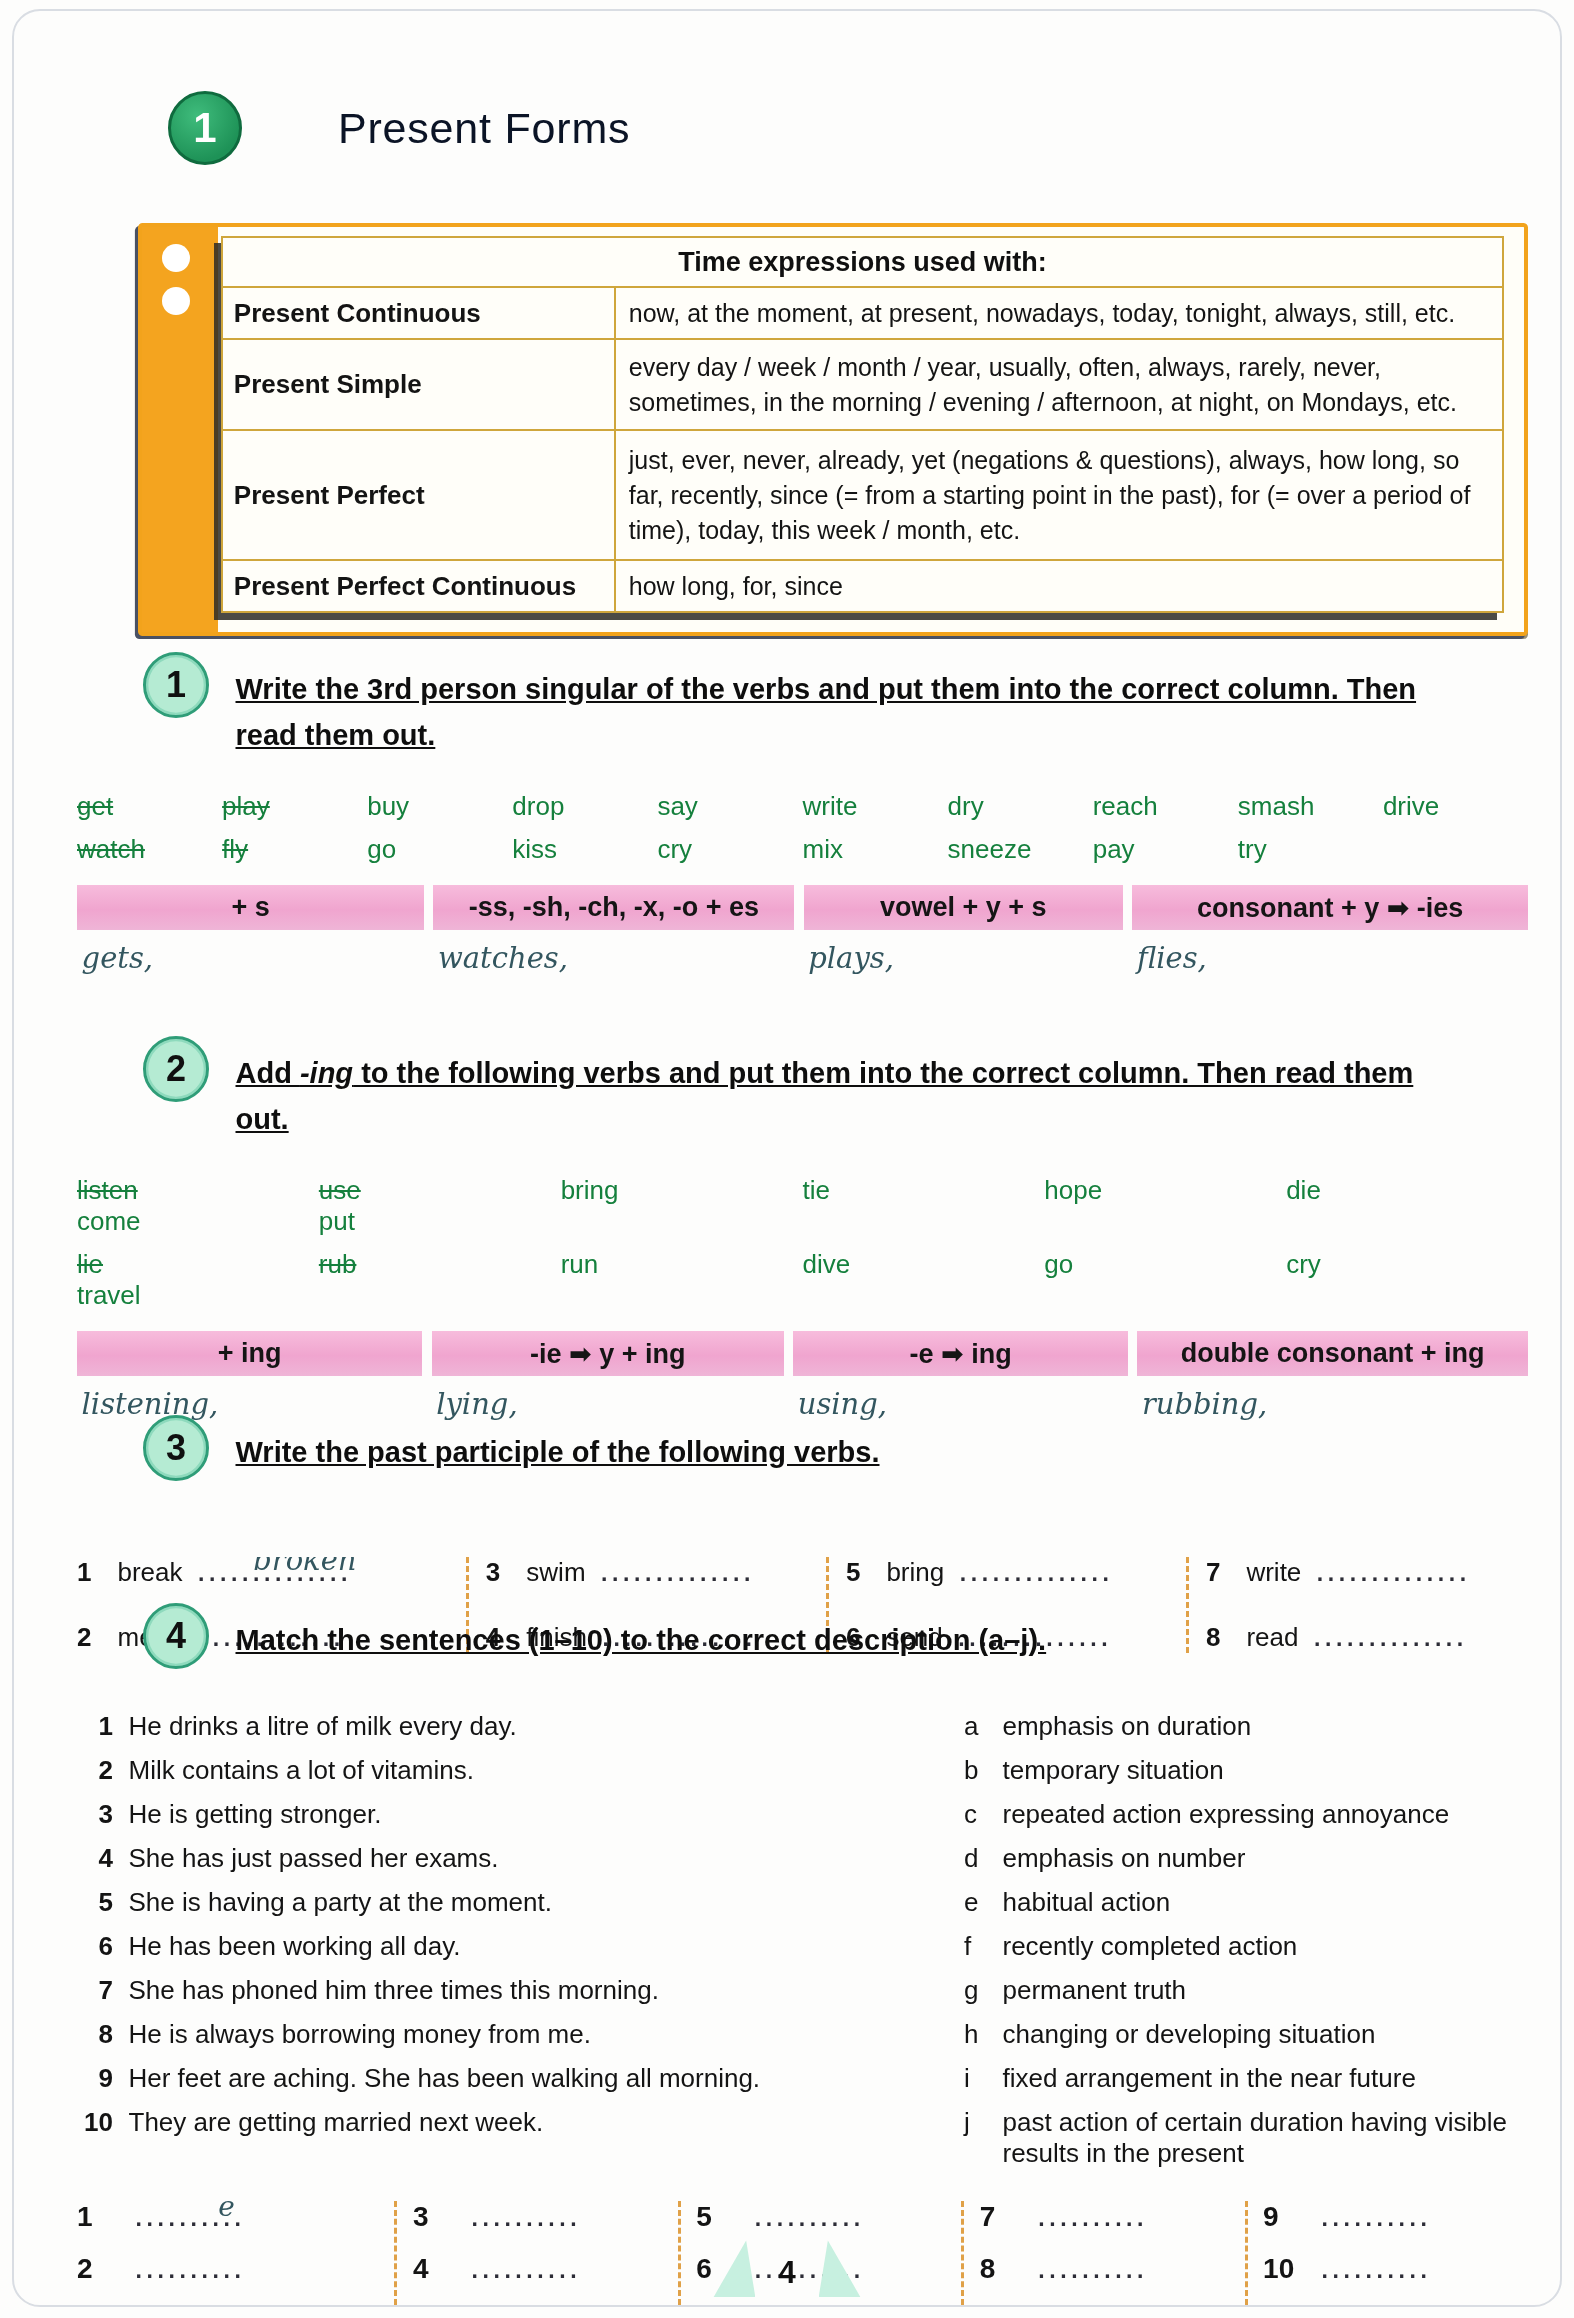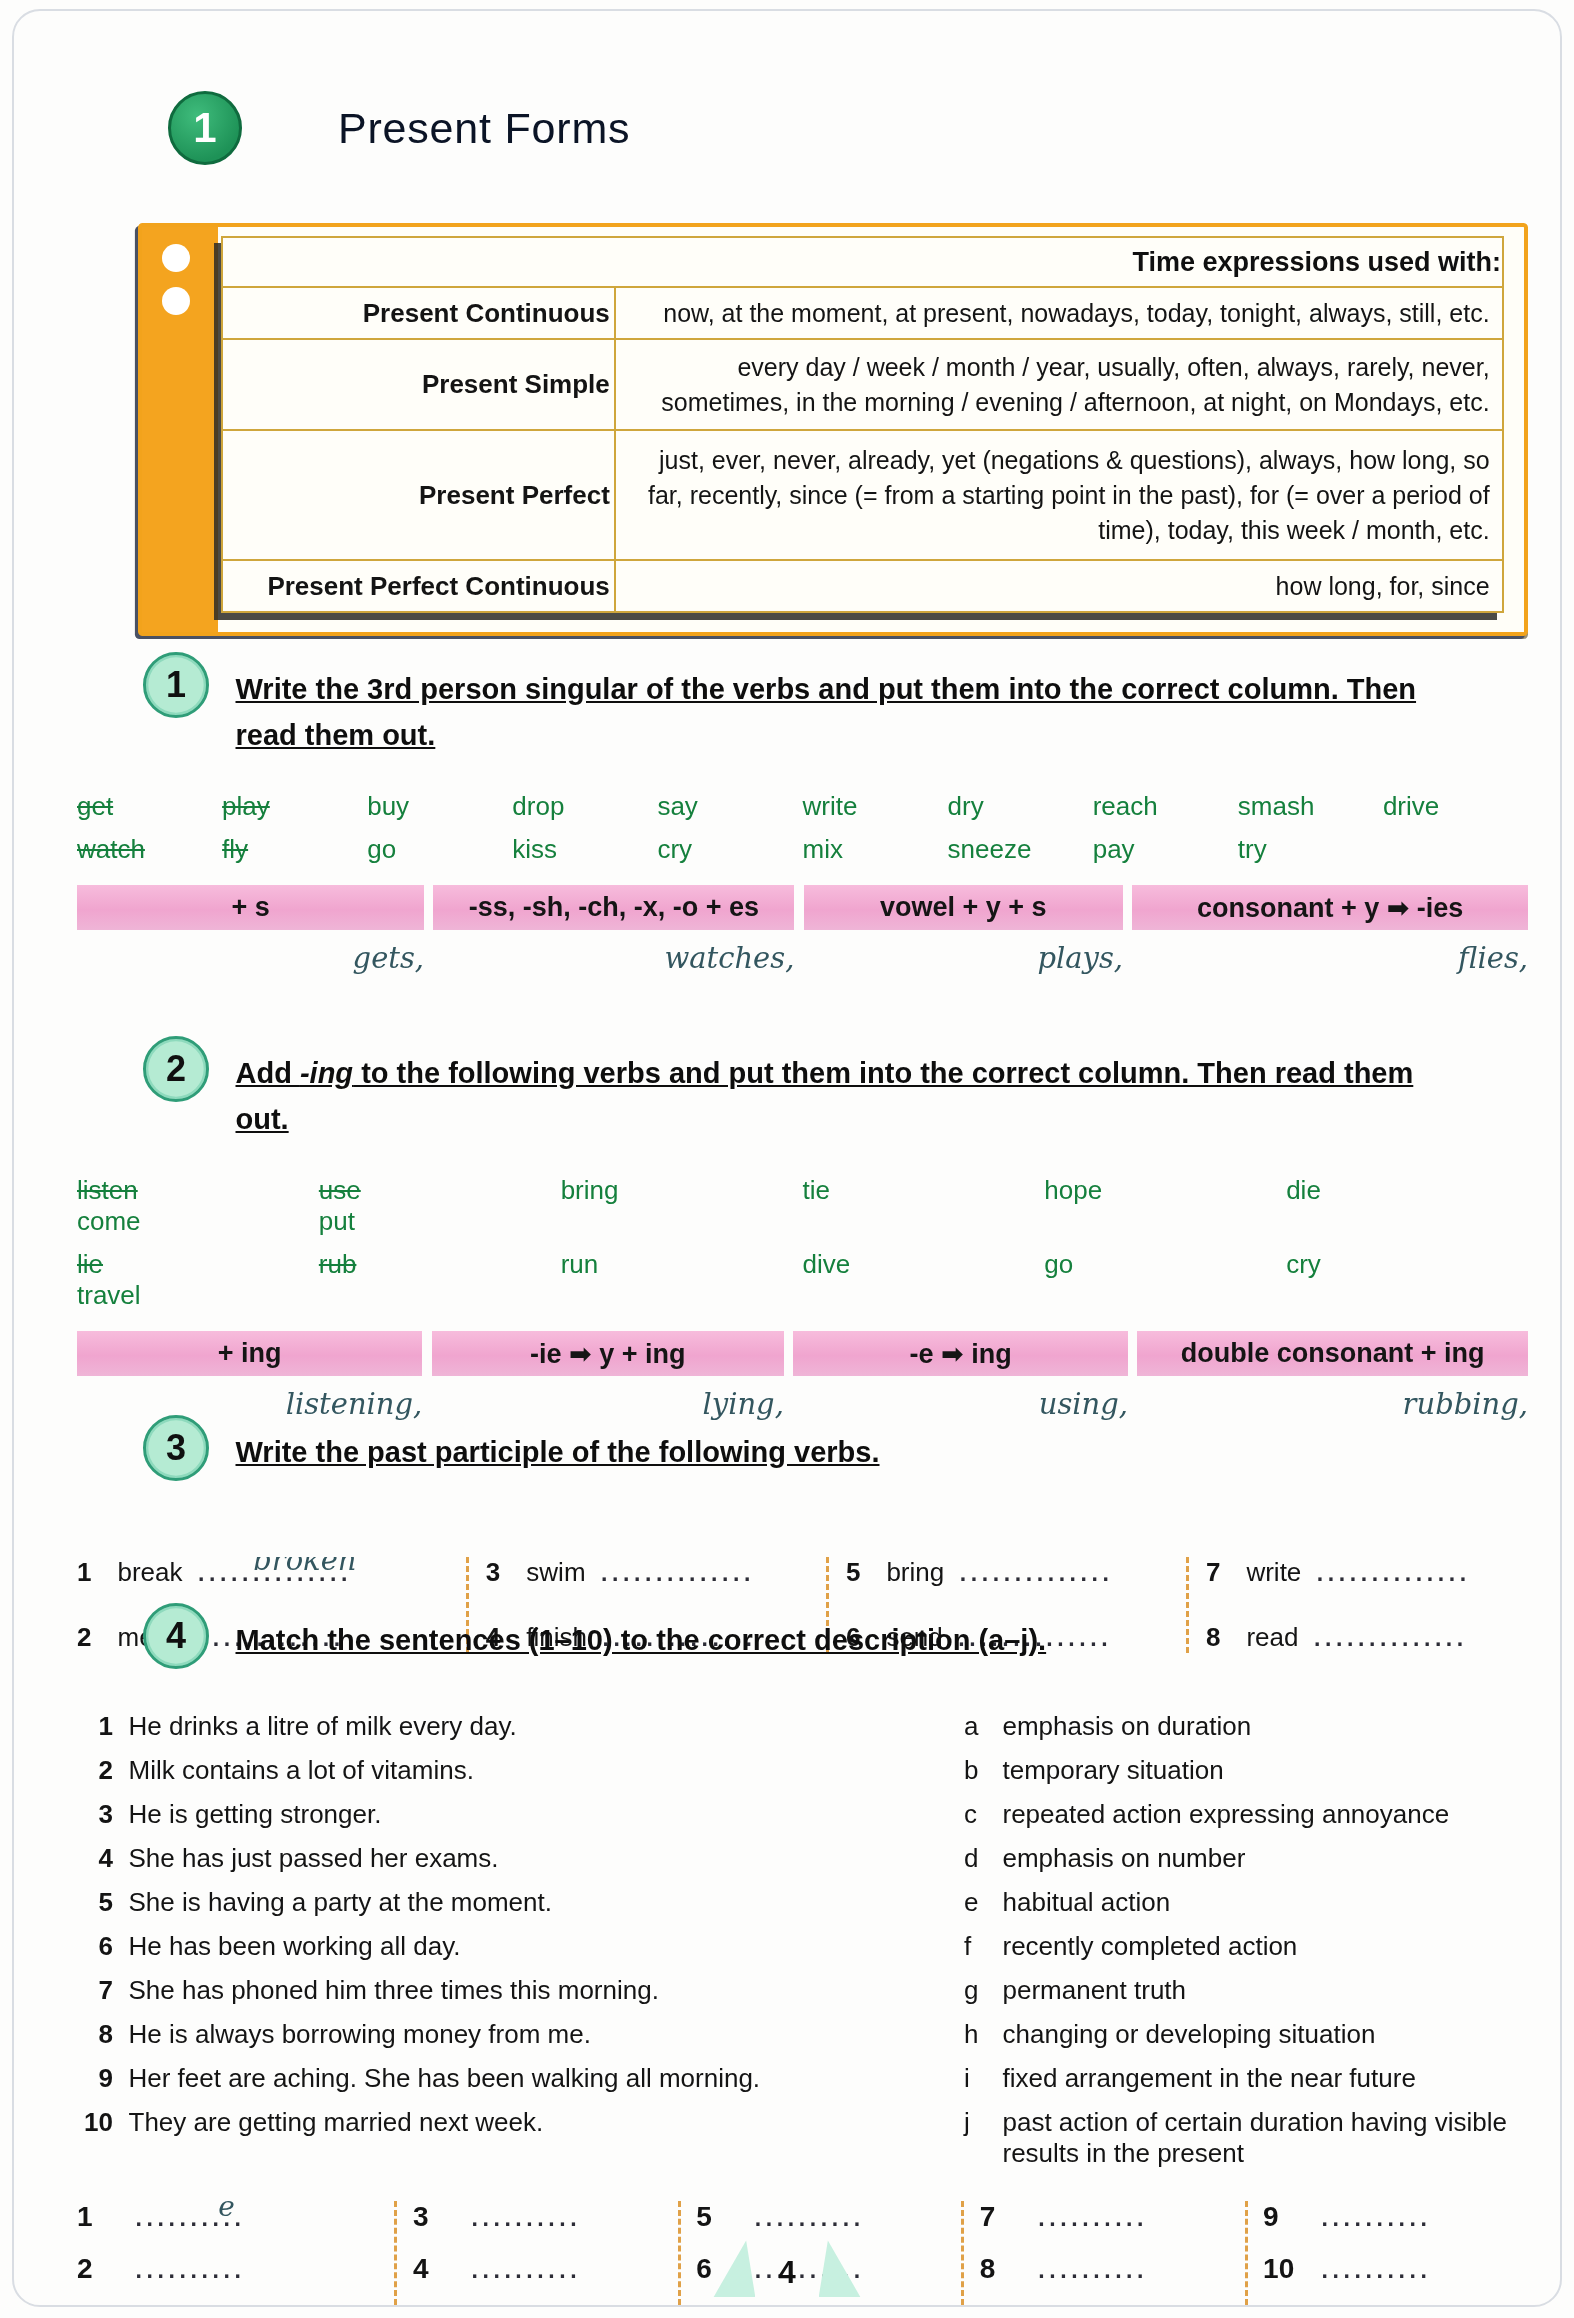--- a/index.html
+++ b/index.html
@@ -16,21 +16,21 @@
   .title{margin:0;font-size:43px;font-weight:400;color:#0b1426;letter-spacing:0.8px;}
 
   
   .notepad{position:absolute;left:138px;top:223px;width:1382px;height:405px;background:#fffef8;
       border:4.6px solid #f2a31c;border-radius:4.6px;box-shadow:-3.1px 3.1px 0 #4a5163, 0 3.1px 0 #9a9076;}
   .notepad-strip{position:absolute;left:0;top:0;width:76px;height:100%;background:#f4a41f;}
   .hole{position:absolute;width:28px;height:28px;border-radius:50%;background:#fff;left:20px;}
   .hole1{top:17px}.hole2{top:60px}
   .time-table{position:absolute;left:79px;top:9.3px;width:1283px;height:377px;border-collapse:collapse;
       background:#fffef9;box-shadow:-7px 7px 0 rgba(45,44,38,.85);}
-  .time-table th,.time-table td{border:2.3px solid #cfa63c;text-align:right;}
+  .time-table th,.time-table td{border:2.3px solid #cfa63c;}
   .time-table th{font-size:27px;font-weight:700;height:46px;color:#101010;}
   .tt-label{width:376px;font-size:26px;font-weight:700;padding:4.6px 4.6px 4.6px 10.8px;vertical-align:middle;}
   .tt-text{font-size:25px;line-height:35px;padding:4.6px 12.4px;vertical-align:middle;}
 
   
   .exercise{position:absolute;left:77px;width:1451px;}
   #ex1{top:658px}#ex2{top:1042px}#ex3{top:1421px}#ex4{top:1609px}
   .ex-head{display:flex;align-items:flex-start;gap:18.5px;}
   .ex-badge{flex:none;margin-left:66px;margin-top:-6.2px;width:60px;height:60px;border-radius:50%;
       background:#b5ebd3;border:3.9px solid #2f9d78;box-shadow:inset 0 0 0 2.3px #8edabd;
@@ -44,21 +44,21 @@
   .verb-grid + .verb-grid{margin-top:12.4px;}
   .struck{text-decoration:line-through;text-decoration-thickness:2.3px;}
 
   .col-grid{display:grid;gap:0 9.3px;margin-top:20px;}
   .cols-ex1{grid-template-columns:1fr 1.04fr 0.92fr 1.14fr;}
   .cols-ex2{grid-template-columns:0.99fr 1.01fr 0.96fr 1.12fr;}
   .pink{height:45px;background:linear-gradient(180deg,#f7bcdc 0%,#f0a5cf 55%,#efb5d7 100%);
       display:flex;align-items:center;justify-content:center;font-size:27px;font-weight:700;color:#151515;}
   .col-answer{margin-top:10.8px;padding-left:4.6px;min-height:37px;}
 
-  .handwriting{font-family:"DejaVu Serif",serif;font-style:italic;font-size:29px;color:#33565f;text-align:right;}
+  .handwriting{font-family:"DejaVu Serif",serif;font-style:italic;font-size:29px;color:#33565f;}
 
   
   .pp-grid{display:grid;grid-template-columns:1.08fr 1fr 1fr 0.95fr;margin-top:74px;}
   .pp-col{padding:0 17px;}
   .pp-col:first-child{padding-left:0;}
   .pp-col + .pp-col{border-left:3.1px dashed #e0a148;}
   .pp-item{display:flex;align-items:baseline;gap:15.5px;font-size:26px;margin-bottom:34px;}
   .pp-item:last-child{margin-bottom:0;}
   .num{font-weight:700;}
   .pp-num{min-width:25px;}

